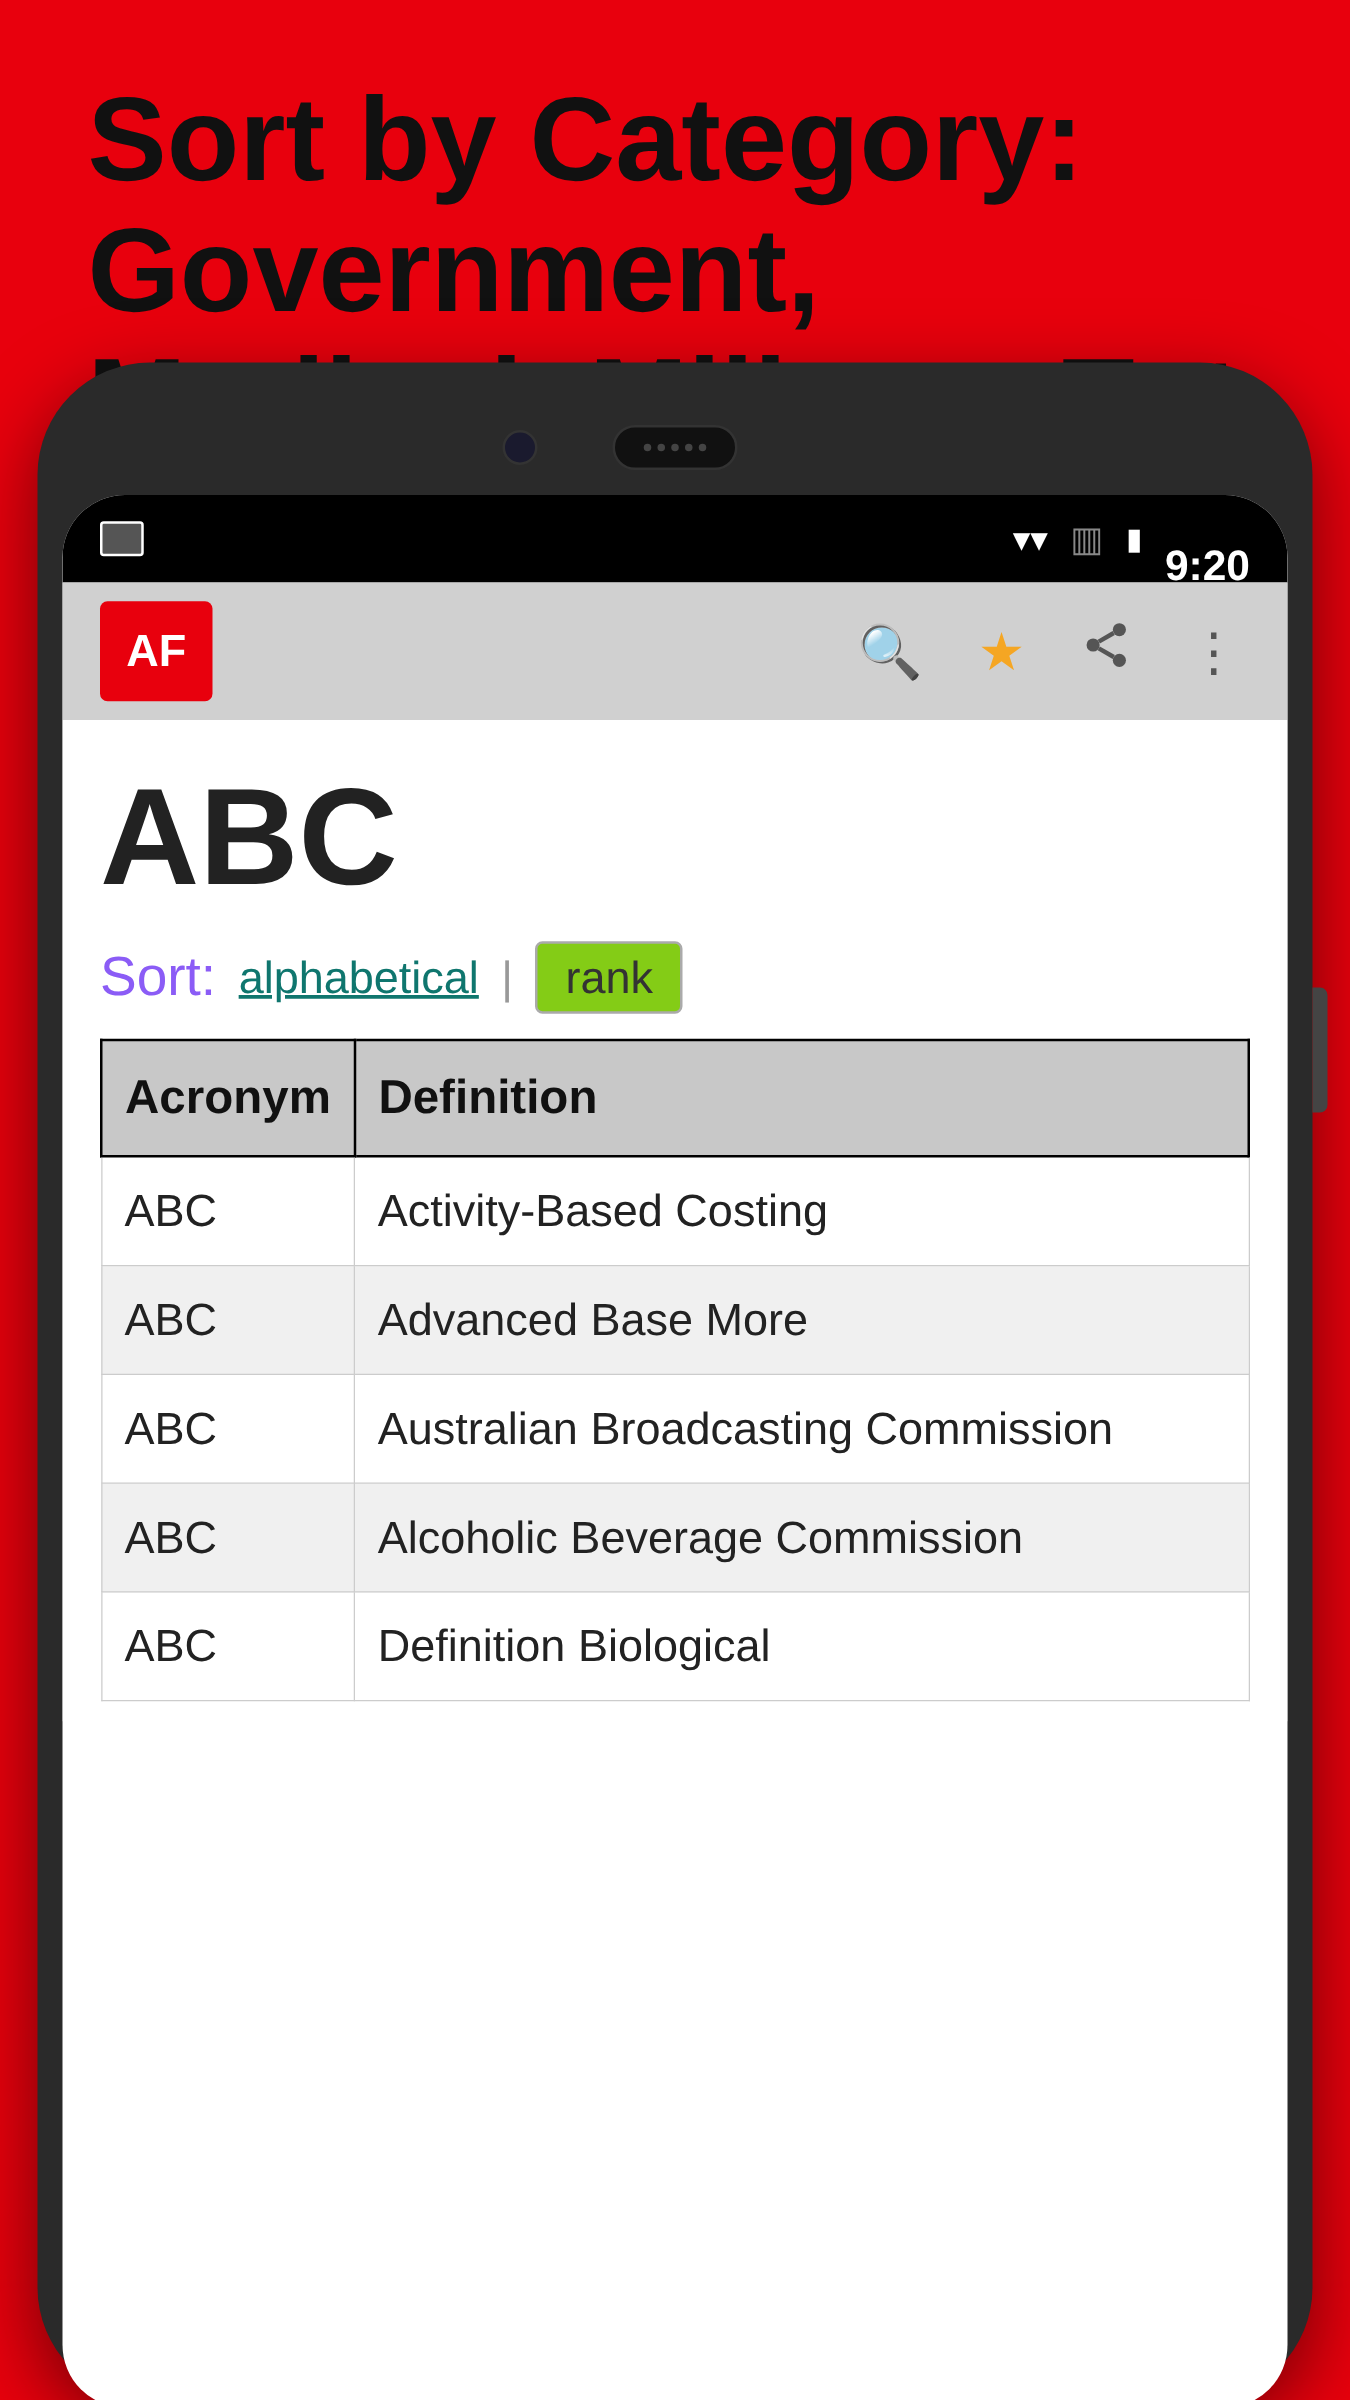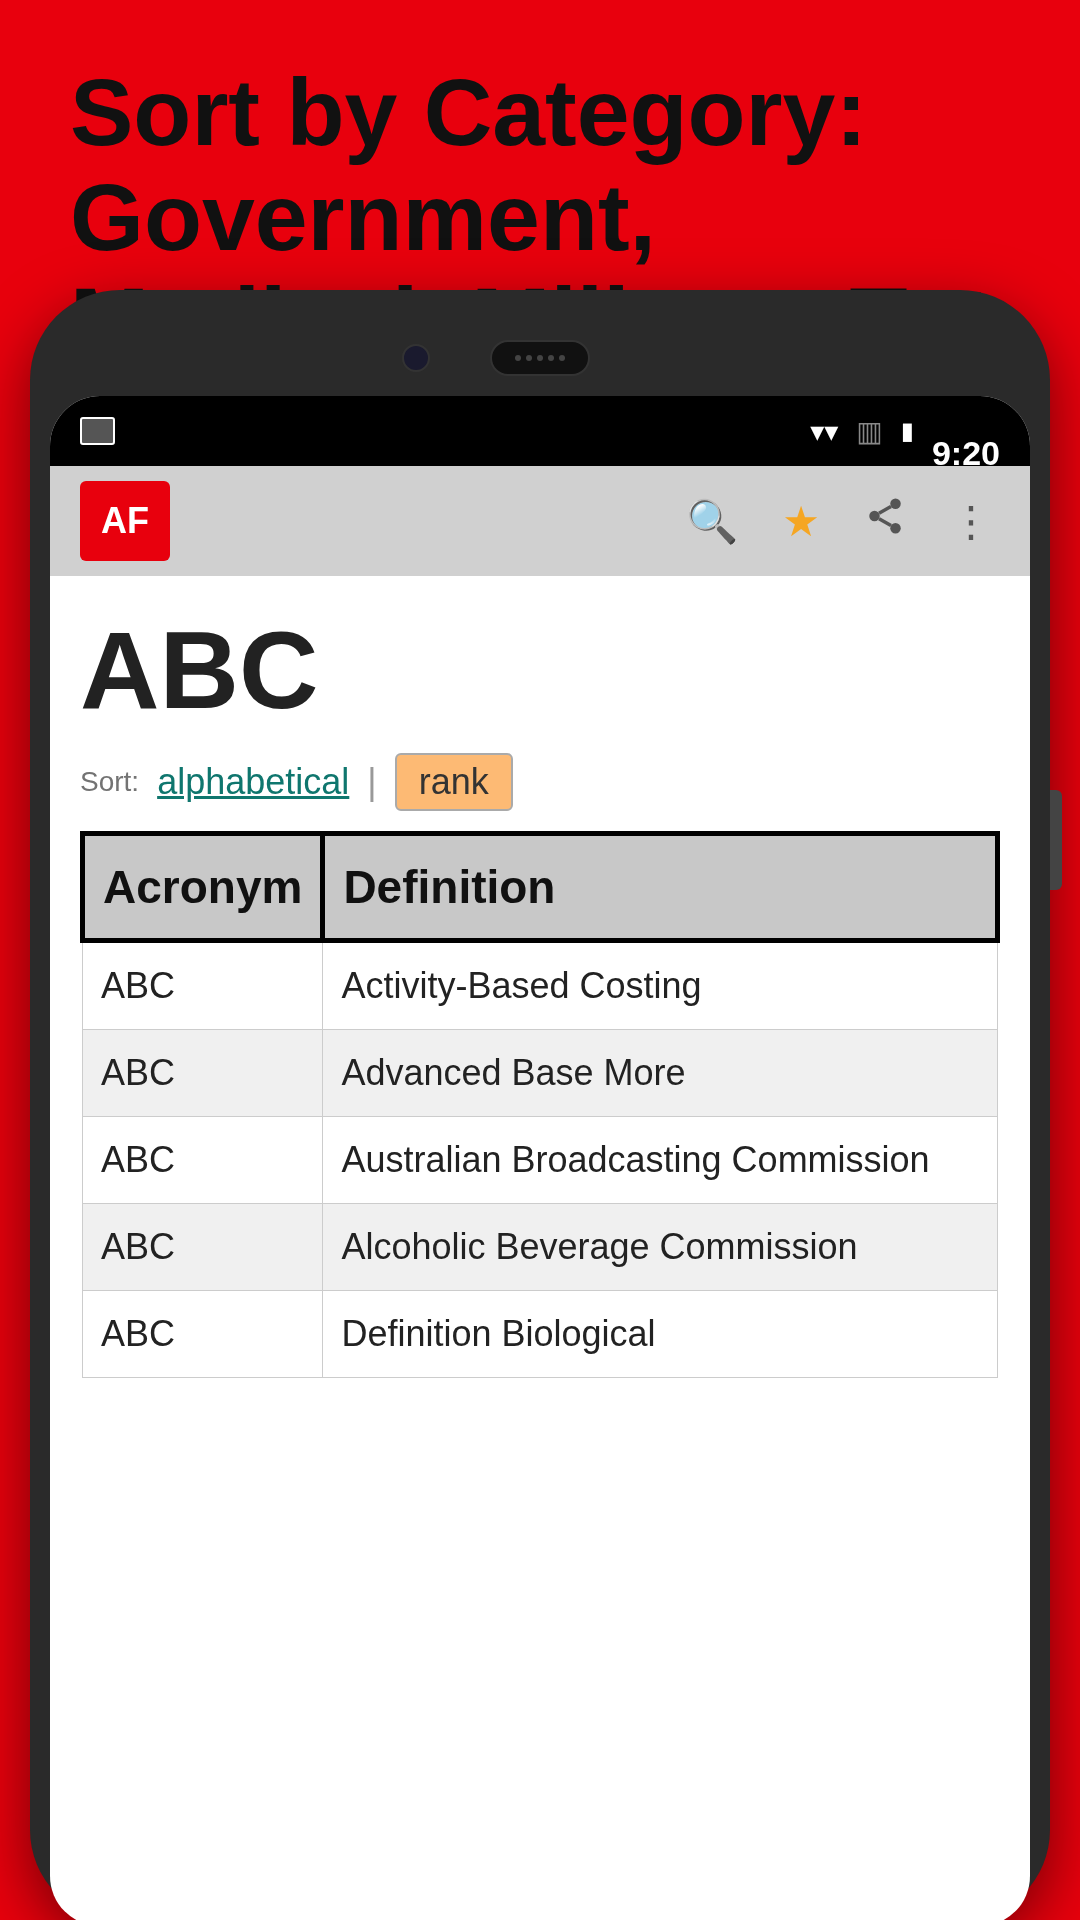--- a/index.html
+++ b/index.html
@@ -188,43 +188,43 @@
     .sort-row {
       display: flex;
       align-items: center;
       gap: 18px;
       margin-bottom: 20px;
       font-size: 36px;
       color: #333;
     }
 
     .sort-label {
-      font-size: 28px;
-      color: #737373;
+      font-size: 44px;
+      color: #8b5cf6;
     }
 
     .sort-link {
       color: #0f766e;
       text-decoration: underline;
       cursor: pointer;
     }
 
     .sort-divider {
       color: #999;
       font-size: 36px;
     }
 
     .sort-btn {
       border: 2px solid #aaa;
       padding: 6px 22px;
       border-radius: 6px;
       font-size: 36px;
       color: #333;
       cursor: pointer;
-      background: #fdba74;
+      background: #84cc16;
     }
 
     .category-row {
       margin-bottom: 20px;
     }
 
     .category-label {
       font-size: 36px;
       color: #333;
       margin-bottom: 12px;
@@ -245,25 +245,25 @@
     
     .data-table {
       width: 100%;
       border-collapse: collapse;
       margin-top: 10px;
     }
 
     .data-table th {
       background: #c8c8c8;
       padding: 24px 18px;
-      font-size: 46px;
+      font-size: 38px;
       font-weight: 900;
       color: #111;
       text-align: left;
-      border: 5px solid #000000;
+      border: 2px solid #000000;
     }
 
     .data-table th:first-child {
       width: 200px;
     }
 
     .data-table td {
       padding: 22px 18px;
       font-size: 36px;
       color: #222;

